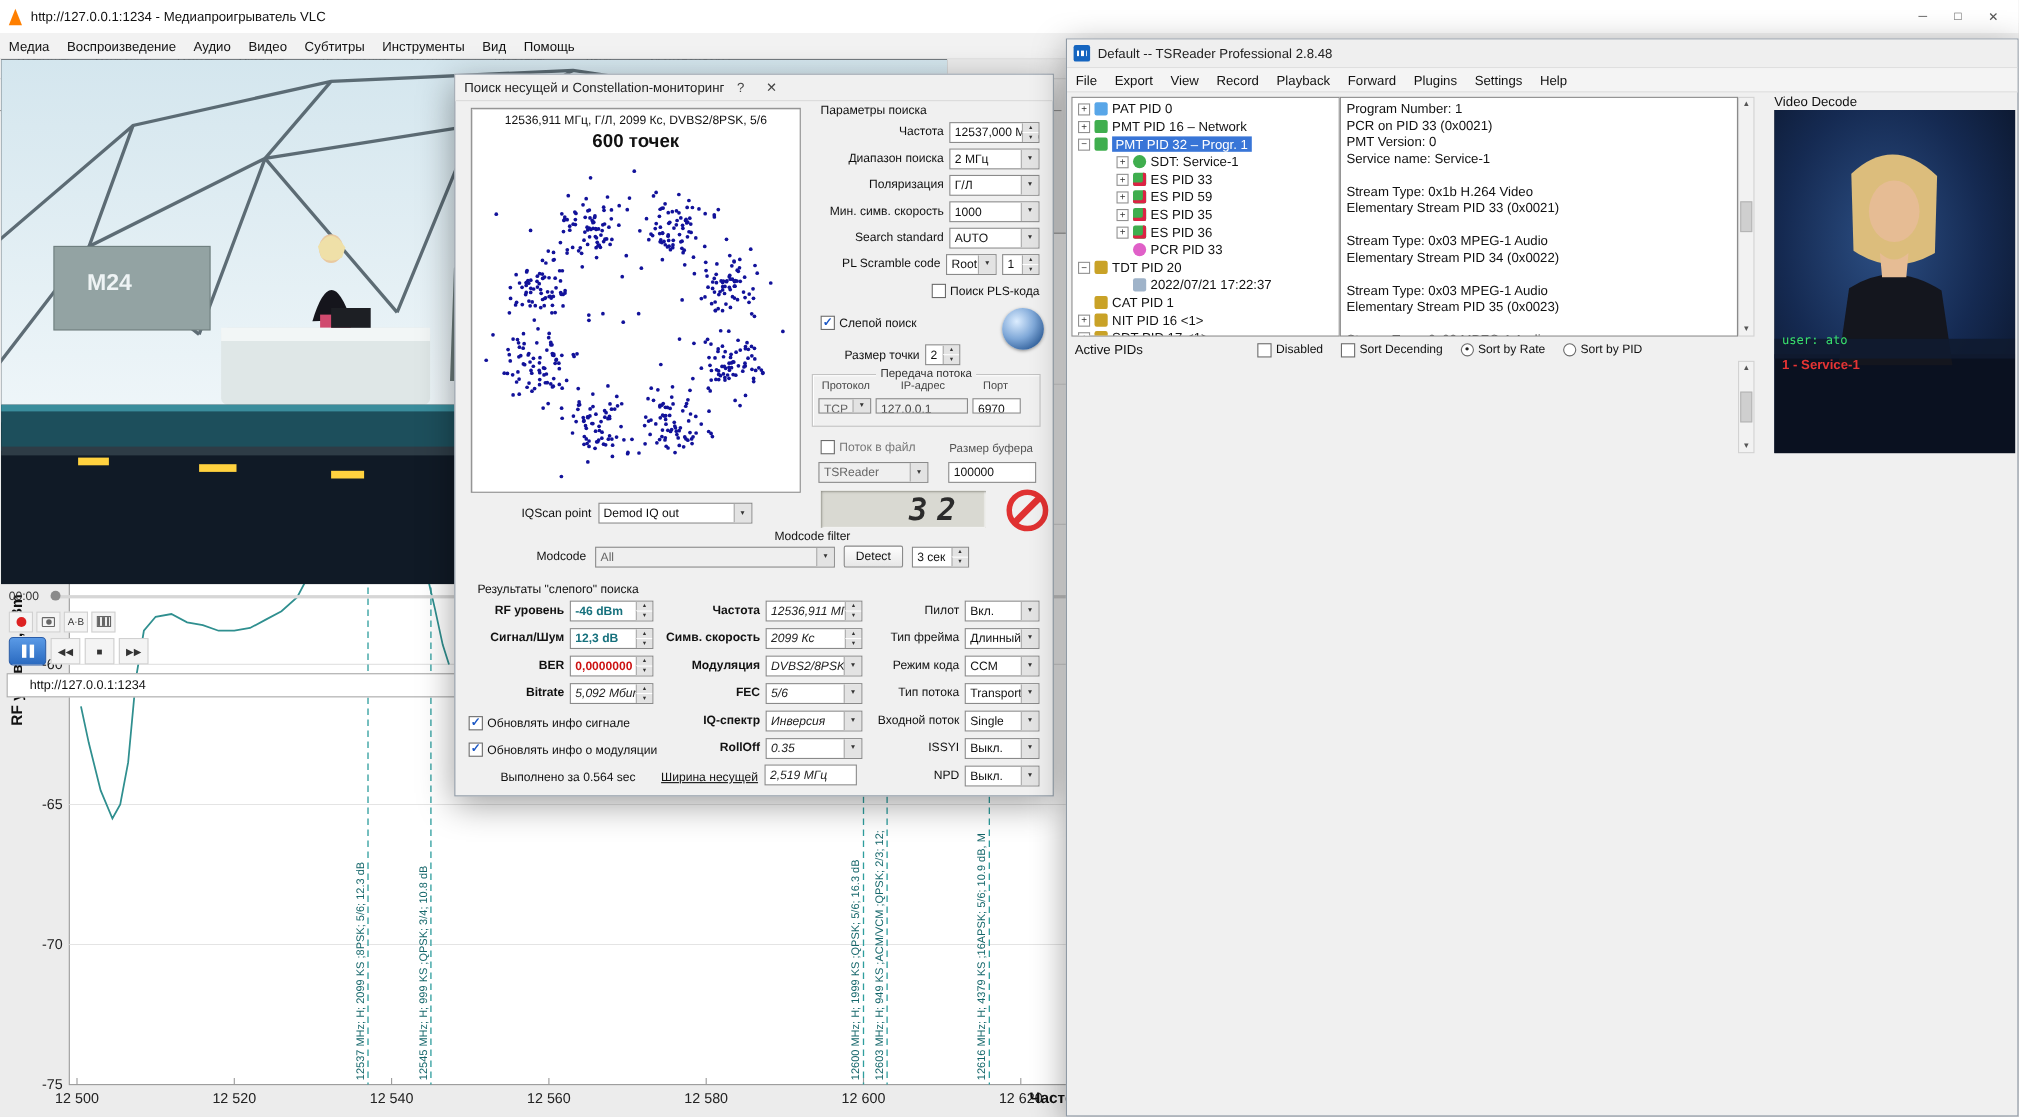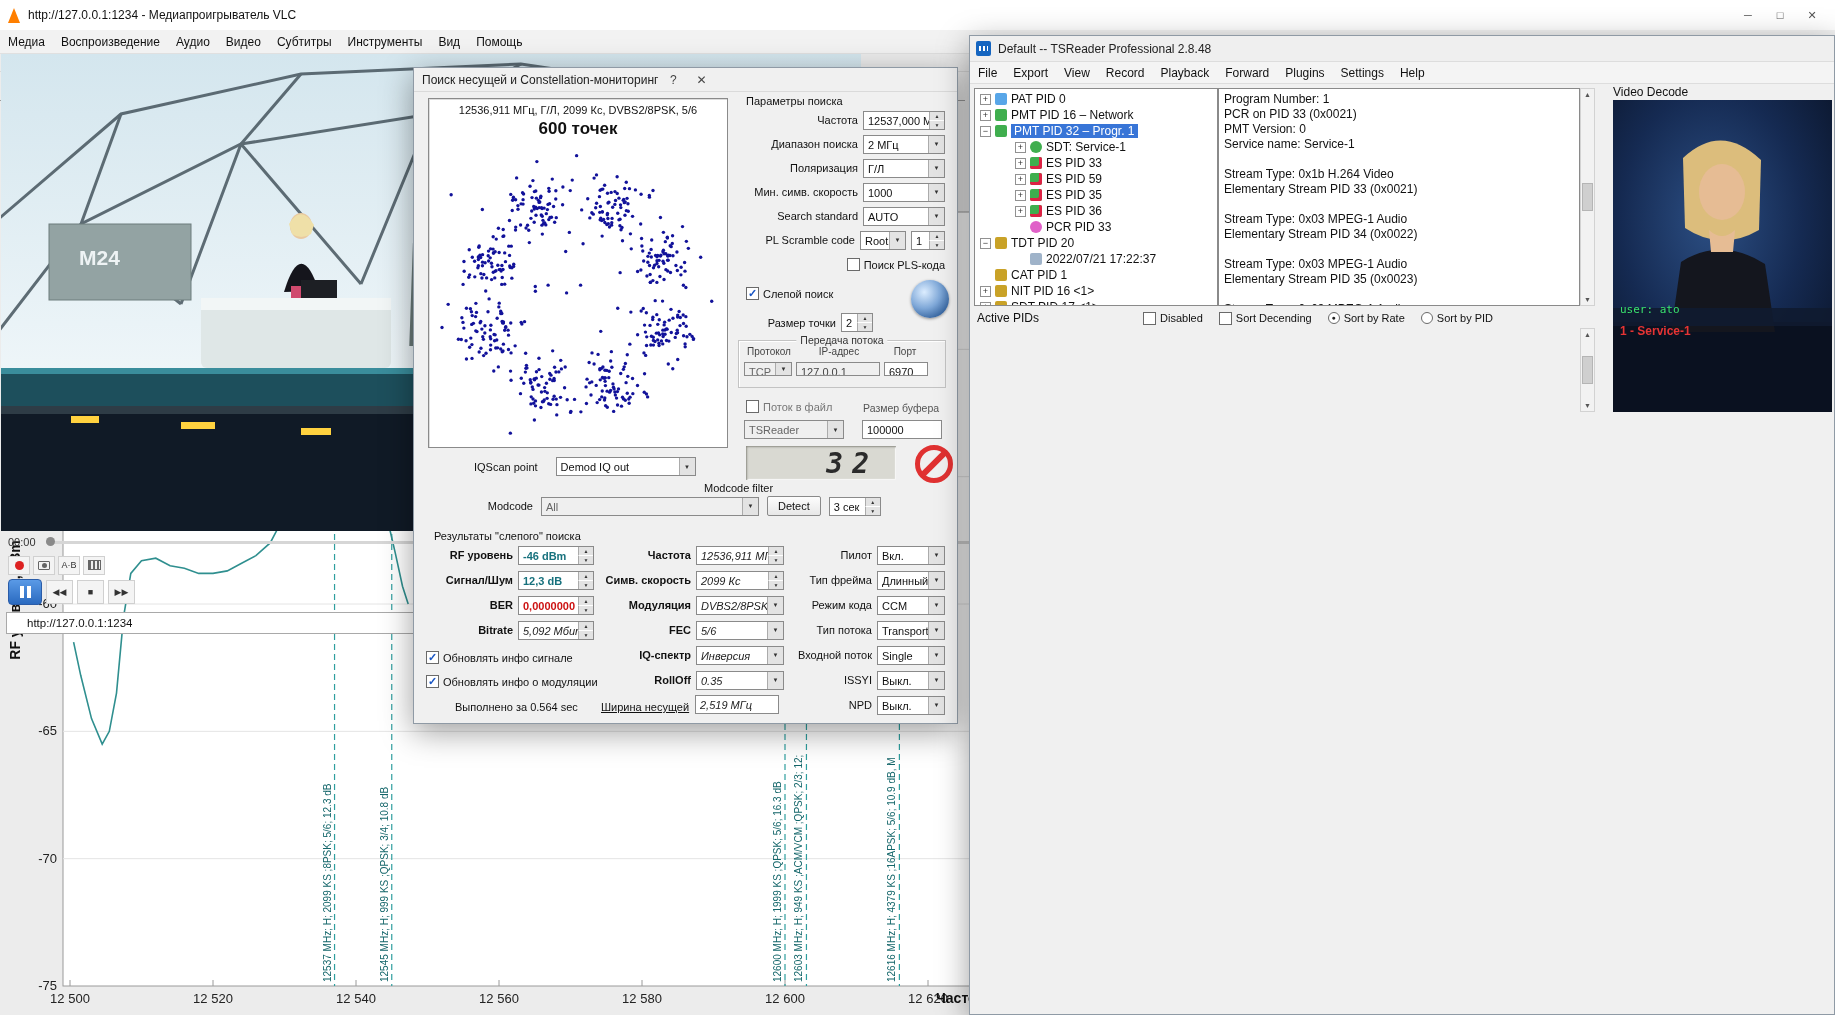--- a/index.html
+++ b/index.html
@@ -62,21 +62,21 @@
   #dot-row{position:absolute;left:160px;top:245px;width:371px;display:flex;justify-content:flex-end;align-items:center;gap:5px;padding-right:72px}
   #stream-group{position:absolute;left:324px;top:272px;width:208px;height:48px;border:1px solid #c3c3c3;box-shadow:1px 1px 0 #fff inset}
   .grp-lab{position:absolute;top:-7px;left:50%;transform:translateX(-50%);background:#f0f0f0;padding:0 4px;font-size:10.5px;color:#333;white-space:nowrap}
   #stream-cols{position:absolute;left:5px;top:5px;display:flex;gap:4px;font-size:10px;color:#444}
   #stream-cols span{display:inline-block;text-align:center}
   #stream-ctls{position:absolute;left:5px;top:21px;display:flex;gap:4px}
   #stream-ctls .ctl{height:14px}
   #file-row{position:absolute;left:332px;top:332px;display:flex;align-items:center}
   #buffer-label{position:absolute;left:449px;top:334px;font-size:10.5px;color:#555}
   #recv-row{position:absolute;left:330px;top:352px;display:flex;gap:18px}
-  #iq-row{position:absolute;left:60px;top:389px;display:flex;align-items:center;gap:18px}
+  #iq-row{position:absolute;left:60px;top:389px;display:flex;align-items:center;gap:6px}
   #lcd{position:absolute;left:332px;top:378px;width:150px;height:34px;background:#d9d9d2;box-shadow:inset 1px 1px 2px #8c8c84,inset -1px -1px 1px #fff;font-family:"DejaVu Sans Mono",monospace;font-weight:bold;font-style:italic;font-size:28px;color:#2b2b2b;text-align:right;padding:1px 18px 0 0;letter-spacing:9px}
   #stop-sign{position:absolute;left:501px;top:377px;width:38px;height:38px;border:5px solid #e03131;border-radius:50%}
   #stop-sign::after{content:"";position:absolute;left:-3px;top:11px;width:33px;height:6px;background:#e03131;transform:rotate(-45deg)}
   #mf-label{position:absolute;left:290px;top:414px;font-size:11px}
   #mc-row{position:absolute;left:60px;top:428px;display:flex;align-items:center;gap:8px}
   .btn{height:20px;background:linear-gradient(#fdfdfd,#e7e7e7);border:1px solid #8a8a8a;border-radius:2px;font-size:11px;padding:0 10px;display:flex;align-items:center}
   #res-label{position:absolute;left:20px;top:462px;font-size:11px}
   .res-col{position:absolute;top:477px}
   .res-col .p-row{margin-bottom:5px}
   #res-left{left:4px;width:176px}

